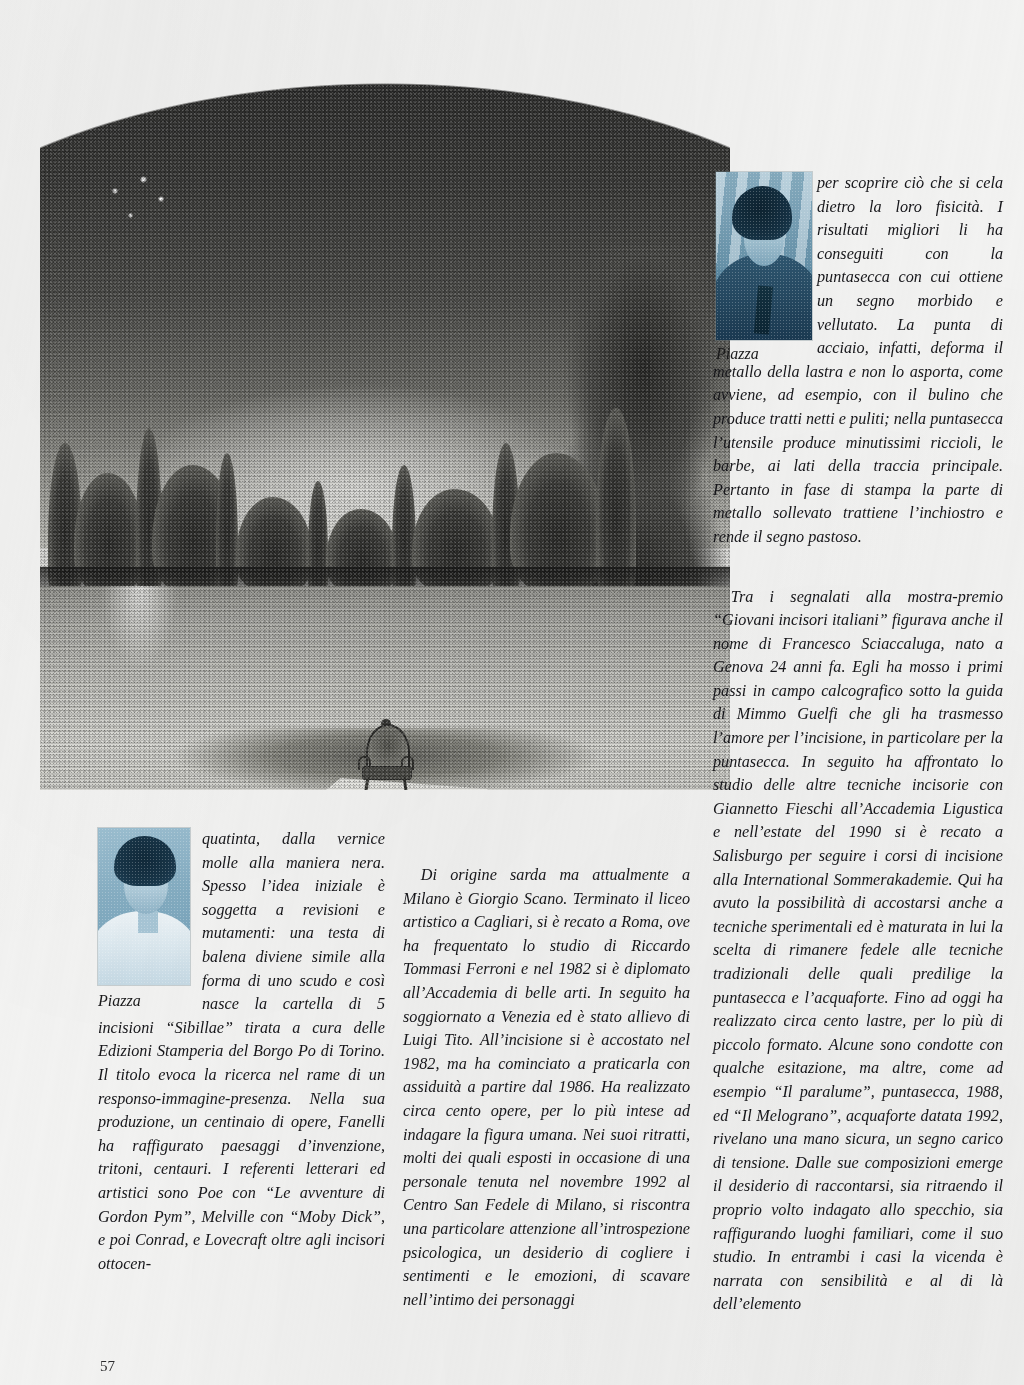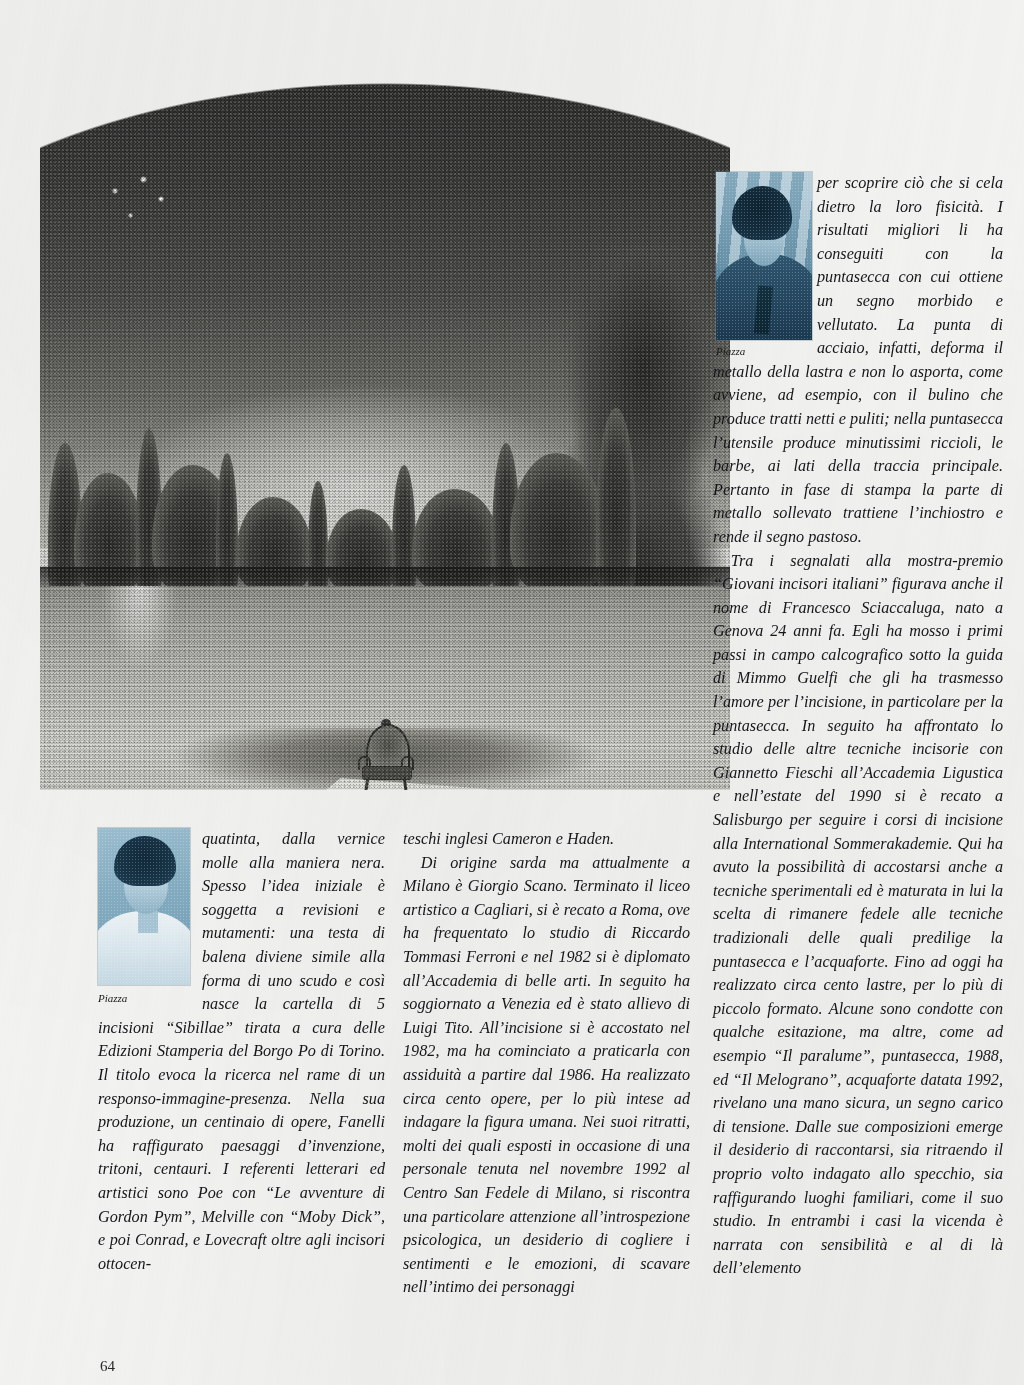--- a/index.html
+++ b/index.html
@@ -143,21 +143,21 @@
     position:absolute;overflow:hidden;
     background:#bcd2dd;
     box-shadow:0 0 0 1px rgba(120,140,150,.35);
   }
   .photo .halftone{
     position:absolute;inset:0;
     background-image:radial-gradient(rgba(255,255,255,.35) 32%, transparent 33%);
     background-size:3px 3px;
     mix-blend-mode:screen;opacity:.7;
   }
-  .ph-caption{position:absolute;font-style:italic;font-size:11px;color:#19191a;}
+  .ph-caption{position:absolute;font-style:italic;font-size:16px;color:#19191a;}
 
   
   #photo-piazza{left:716px;top:172px;width:96px;height:168px;
     background:linear-gradient(175deg,#8fb4c6 0%, #79a2b8 26%, #5d8ba4 55%, #3f6b85 100%);}
   #photo-piazza .bg-shelf{position:absolute;left:0;top:0;width:100%;height:58%;
     background:repeating-linear-gradient(96deg, rgba(226,238,244,.55) 0 10px, rgba(120,158,178,.35) 10px 22px);}
   #photo-piazza .hair{position:absolute;left:16px;top:14px;width:60px;height:54px;border-radius:54% 52% 38% 42%/62% 60% 40% 40%;
     background:radial-gradient(ellipse at 45% 40%, #0d2230 0%, #142f41 60%, #1d3e53 100%);}
   #photo-piazza .face{position:absolute;left:28px;top:46px;width:40px;height:48px;border-radius:46% 46% 56% 56%/40% 40% 64% 64%;
     background:linear-gradient(180deg,#b9d3e0 0%, #9cbdce 55%, #7ea6bb 100%);}
@@ -182,21 +182,21 @@
     position:absolute;
     font-size:16.2px;line-height:23.6px;
     text-align:justify;text-justify:inter-word;
     color:#16161a;
     hyphens:none;
   }
   #col-left{left:98px;top:828px;width:287px;}
   #col-mid{left:403px;top:828px;width:287px;}
   #col-right{left:713px;top:172px;width:290px;}
   .col p{margin:0;text-indent:0;font-style:italic;}
-  .col p.indent{text-indent:1.1em;}
+  .col p.indent{text-indent:1.1em;margin-top:36px;}
   .wrapbox-left{
     float:left;width:104px;height:186px;shape-outside:inset(0);
   }
   .wrapbox-right{
     float:left;width:104px;height:186px;shape-outside:inset(0);
   }
   .folio{
     position:absolute;left:100px;top:1358px;
     font-size:15px;color:#2a2a2c;
   }
@@ -275,25 +275,24 @@
   <span class="halftone"></span>
 </div>
 <div class="ph-caption" style="left:98px;top:992px;">Piazza</div>
 
 <div class="col" id="col-left">
   <span class="wrapbox-left"></span>
   <p>quatinta, dalla vernice molle alla maniera nera. Spesso l’idea iniziale è soggetta a revisioni e mutamenti: una testa di balena diviene simile alla forma di uno scudo e così nasce la cartella di 5 incisioni “Sibillae” tirata a cura delle Edizioni Stamperia del Borgo Po di Torino. Il titolo evoca la ricerca nel rame di un responso-immagine-presenza. Nella sua produzione, un centinaio di opere, Fanelli ha raffigurato paesaggi d’invenzione, tritoni, centauri. I referenti letterari ed artistici sono Poe con “Le avventure di Gordon Pym”, Melville con “Moby Dick”, e poi Conrad, e Lovecraft oltre agli incisori ottocen-</p>
 </div>
 
 <div class="col" id="col-mid">
-  <p>teschi inglesi Cameron e Haden.</p>
   <p class="indent">Di origine sarda ma attualmente a Milano è Giorgio Scano. Terminato il liceo artistico a Cagliari, si è recato a Roma, ove ha frequentato lo studio di Riccardo Tommasi Ferroni e nel 1982 si è diplomato all’Accademia di belle arti. In seguito ha soggiornato a Venezia ed è stato allievo di Luigi Tito. All’incisione si è accostato nel 1982, ma ha cominciato a praticarla con assiduità a partire dal 1986. Ha realizzato circa cento opere, per lo più intese ad indagare la figura umana. Nei suoi ritratti, molti dei quali esposti in occasione di una personale tenuta nel novembre 1992 al Centro San Fedele di Milano, si riscontra una particolare attenzione all’introspezione psicologica, un desiderio di cogliere i sentimenti e le emozioni, di scavare nell’intimo dei personaggi</p>
 </div>
 
 <div class="col" id="col-right">
   <span class="wrapbox-right"></span>
   <p>per scoprire ciò che si cela dietro la loro fisicità. I risultati migliori li ha conseguiti con la puntasecca con cui ottiene un segno morbido e vellutato. La punta di acciaio, infatti, deforma il metallo della lastra e non lo asporta, come avviene, ad esempio, con il bulino che produce tratti netti e puliti; nella puntasecca l’utensile produce minutissimi riccioli, le barbe, ai lati della traccia principale. Pertanto in fase di stampa la parte di metallo sollevato trattiene l’inchiostro e rende il segno pastoso.</p>
   <p class="indent">Tra i segnalati alla mostra-premio “Giovani incisori italiani” figurava anche il nome di Francesco Sciaccaluga, nato a Genova 24 anni fa. Egli ha mosso i primi passi in campo calcografico sotto la guida di Mimmo Guelfi che gli ha trasmesso l’amore per l’incisione, in particolare per la puntasecca. In seguito ha affrontato lo studio delle altre tecniche incisorie con Giannetto Fieschi all’Accademia Ligustica e nell’estate del 1990 si è recato a Salisburgo per seguire i corsi di incisione alla International Sommerakademie. Qui ha avuto la possibilità di accostarsi anche a tecniche sperimentali ed è maturata in lui la scelta di rimanere fedele alle tecniche tradizionali delle quali predilige la puntasecca e l’acquaforte. Fino ad oggi ha realizzato circa cento lastre, per lo più di piccolo formato. Alcune sono condotte con qualche esitazione, ma altre, come ad esempio “Il paralume”, puntasecca, 1988, ed “Il Melograno”, acquaforte datata 1992, rivelano una mano sicura, un segno carico di tensione. Dalle sue composizioni emerge il desiderio di raccontarsi, sia ritraendo il proprio volto indagato allo specchio, sia raffigurando luoghi familiari, come il suo studio. In entrambi i casi la vicenda è narrata con sensibilità e al di là dell’elemento</p>
 </div>
 
-<div class="folio">64</div>
+<div class="folio">57</div>
 
 <div class="paper-grain"></div>
 
 </body></html>

